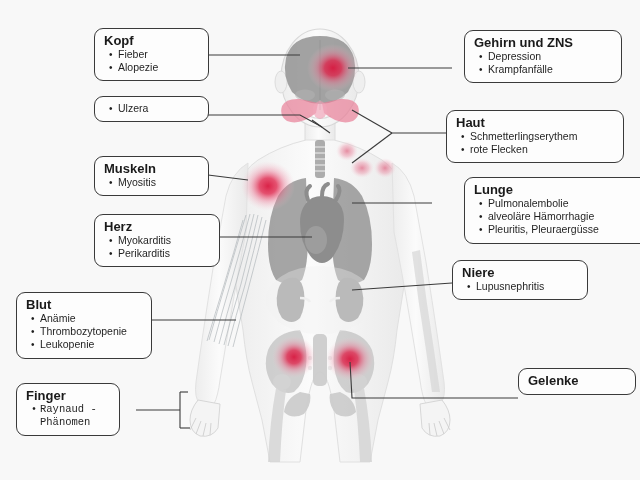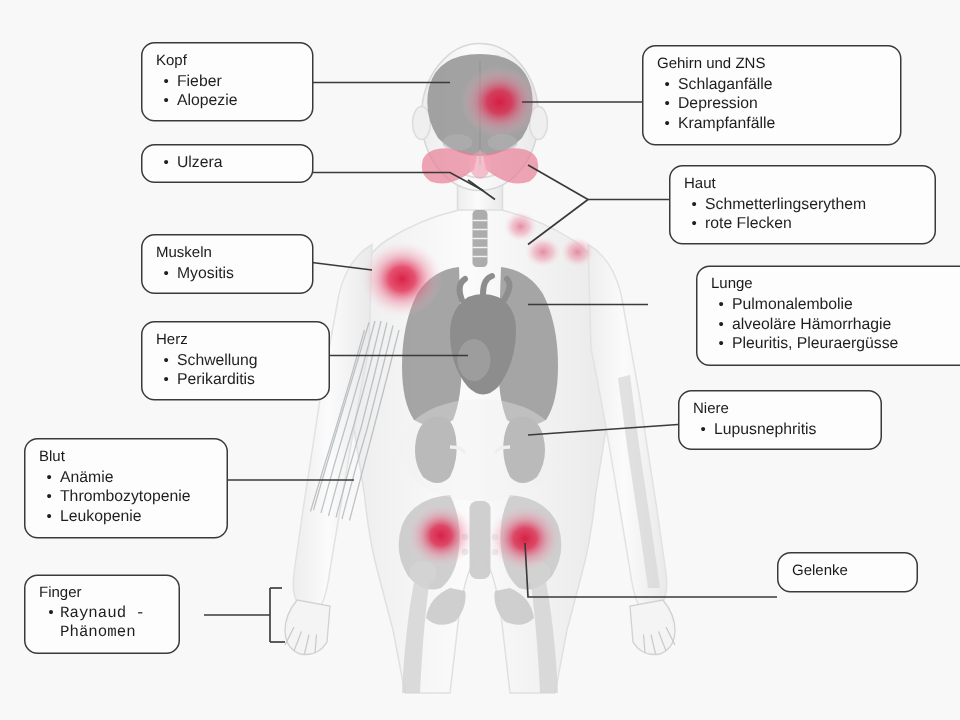--- a/index.html
+++ b/index.html
@@ -16,22 +16,22 @@
   .callout{
     position:absolute;
     background:#fdfdfd;
     border:1.6px solid #3a3a3a;
     border-radius:9px;
     padding:5px 9px 6px 9px;
     box-sizing:border-box;
     z-index:30;
   }
   .callout .title{
-    font-size:10px;
-    font-weight:normal;
+    font-size:13px;
+    font-weight:bold;
     color:#1a1a1a;
     line-height:13px;
     margin-bottom:1px;
     white-space:nowrap;
   }
   .callout ul{
     margin:0;
     padding:0 0 0 14px;
     list-style:none;
   }
@@ -276,45 +276,44 @@
   <div class="callout" style="left:94px;top:156px;width:115px;">
     <div class="title">Muskeln</div>
     <ul>
       <li>Myositis</li>
     </ul>
   </div>
 
   <div class="callout" style="left:94px;top:214px;width:126px;">
     <div class="title">Herz</div>
     <ul>
-      <li>Schwellung</li>
+      <li>Myokarditis</li>
       <li>Perikarditis</li>
     </ul>
   </div>
 
   <div class="callout" style="left:16px;top:292px;width:136px;">
     <div class="title">Blut</div>
     <ul>
       <li>Anämie</li>
       <li>Thrombozytopenie</li>
       <li>Leukopenie</li>
     </ul>
   </div>
 
   <div class="callout" style="left:16px;top:383px;width:104px;">
     <div class="title">Finger</div>
     <ul>
       <li class="wrap"><span>Raynaud -</span><br><span>Phänomen</span></li>
     </ul>
   </div>
 
-  <div class="callout" style="left:428px;top:30px;width:173px;">
+  <div class="callout" style="left:464px;top:30px;width:158px;">
     <div class="title">Gehirn und ZNS</div>
     <ul>
-      <li>Schlaganfälle</li>
       <li>Depression</li>
       <li>Krampfanfälle</li>
     </ul>
   </div>
 
   <div class="callout" style="left:446px;top:110px;width:178px;">
     <div class="title">Haut</div>
     <ul>
       <li>Schmetterlingserythem</li>
       <li>rote Flecken</li>
@@ -330,17 +329,17 @@
     </ul>
   </div>
 
   <div class="callout" style="left:452px;top:260px;width:136px;">
     <div class="title">Niere</div>
     <ul>
       <li>Lupusnephritis</li>
     </ul>
   </div>
 
-  <div class="callout" style="left:518px;top:368px;width:94px;">
+  <div class="callout" style="left:518px;top:368px;width:118px;">
     <div class="title">Gelenke</div>
   </div>
 
 </div>
 
 </body></html>

